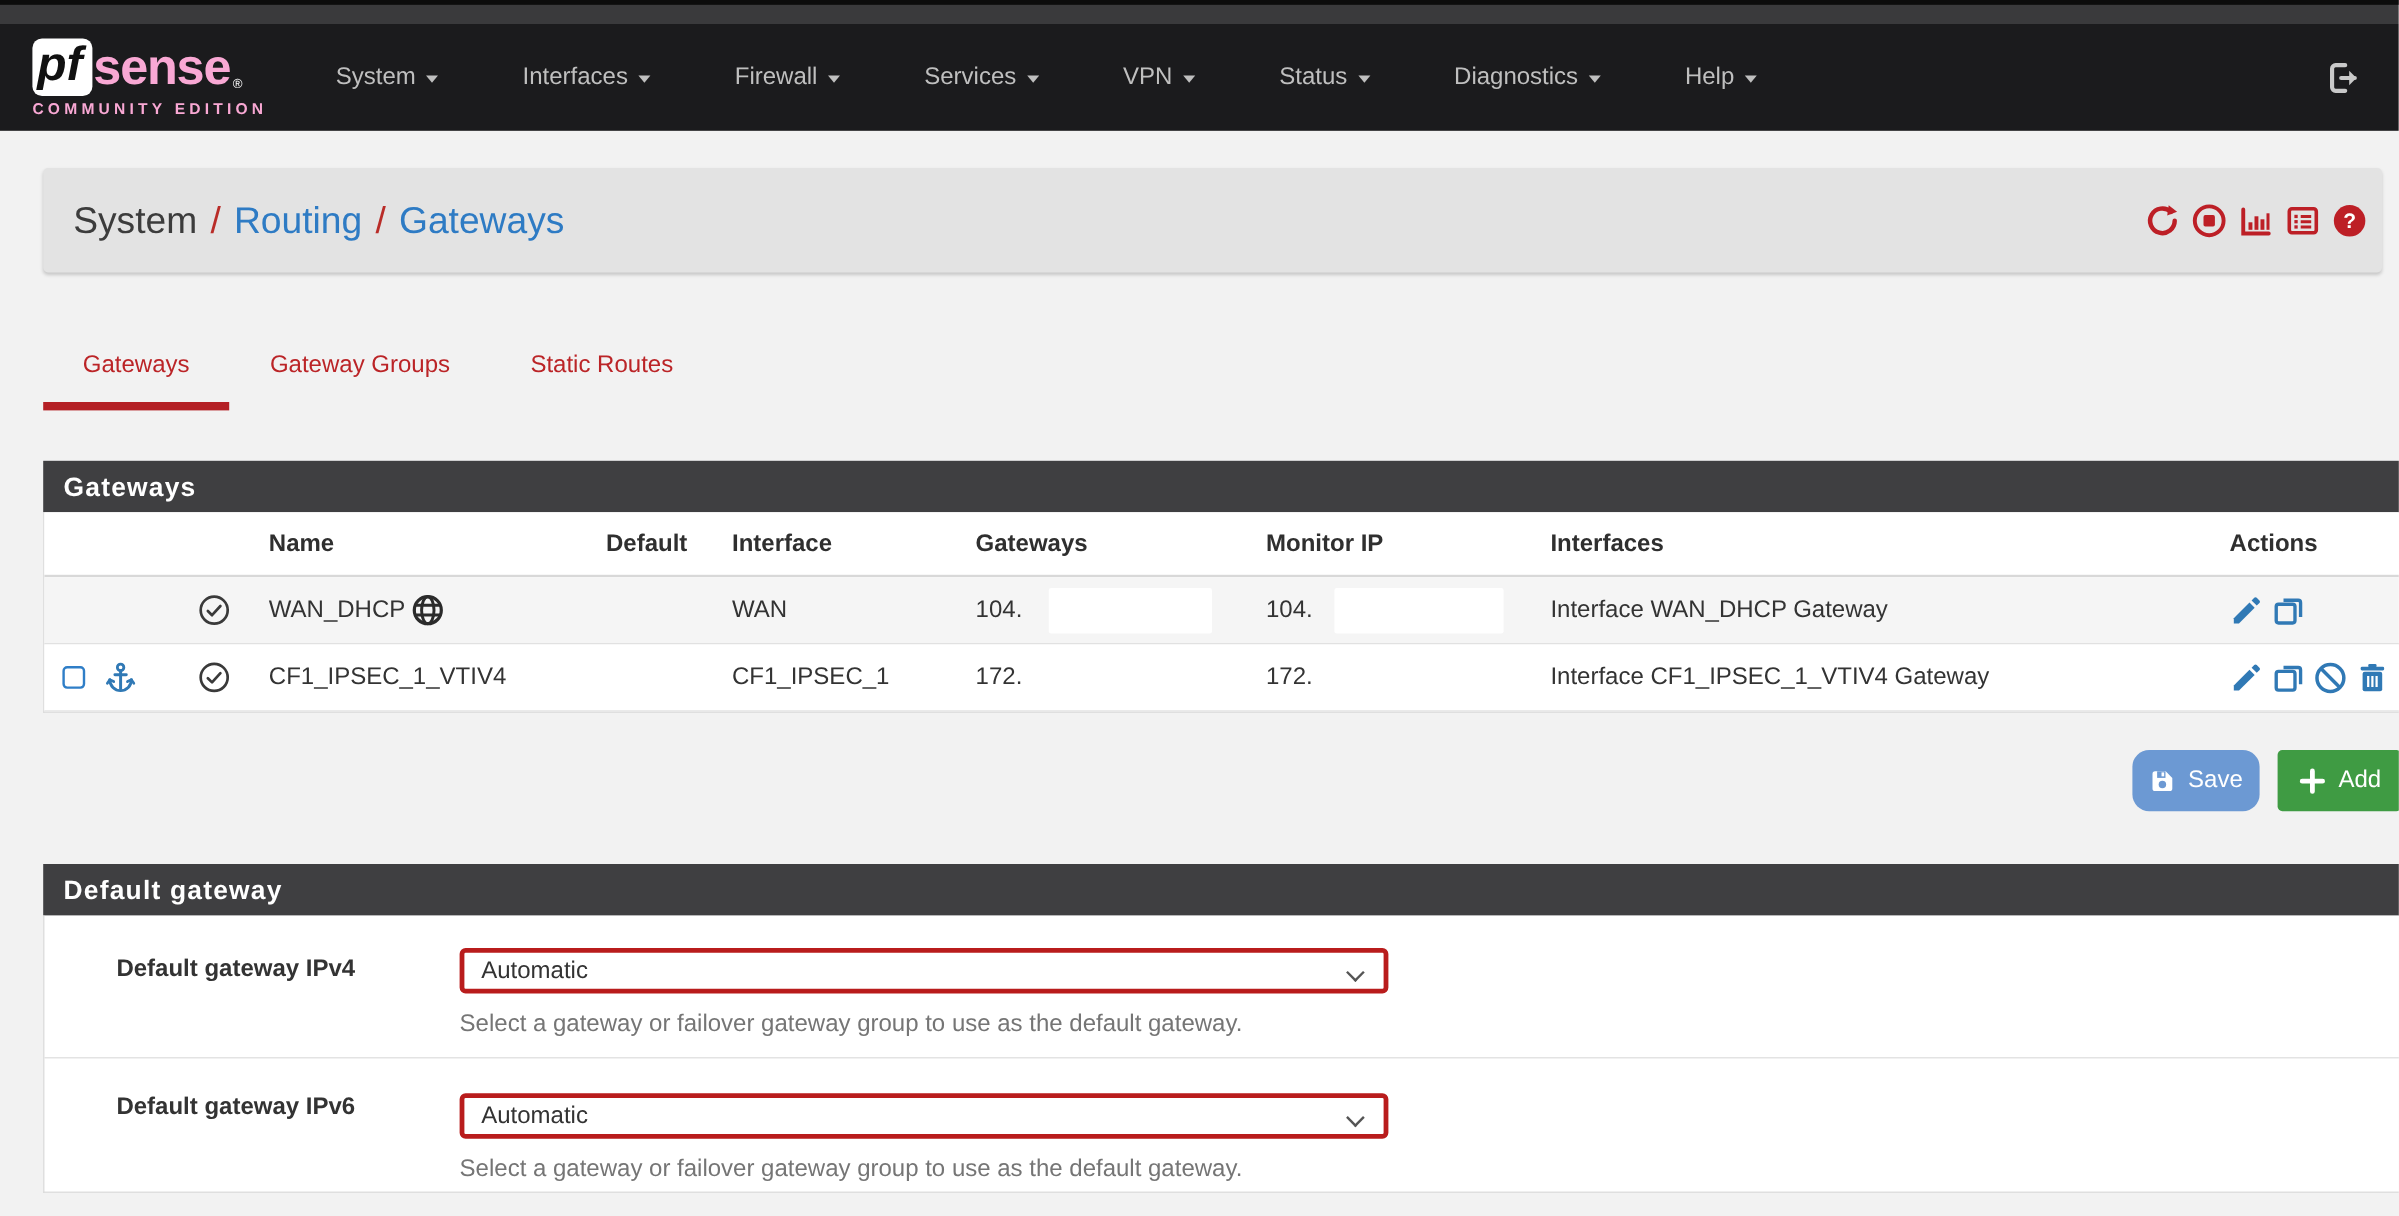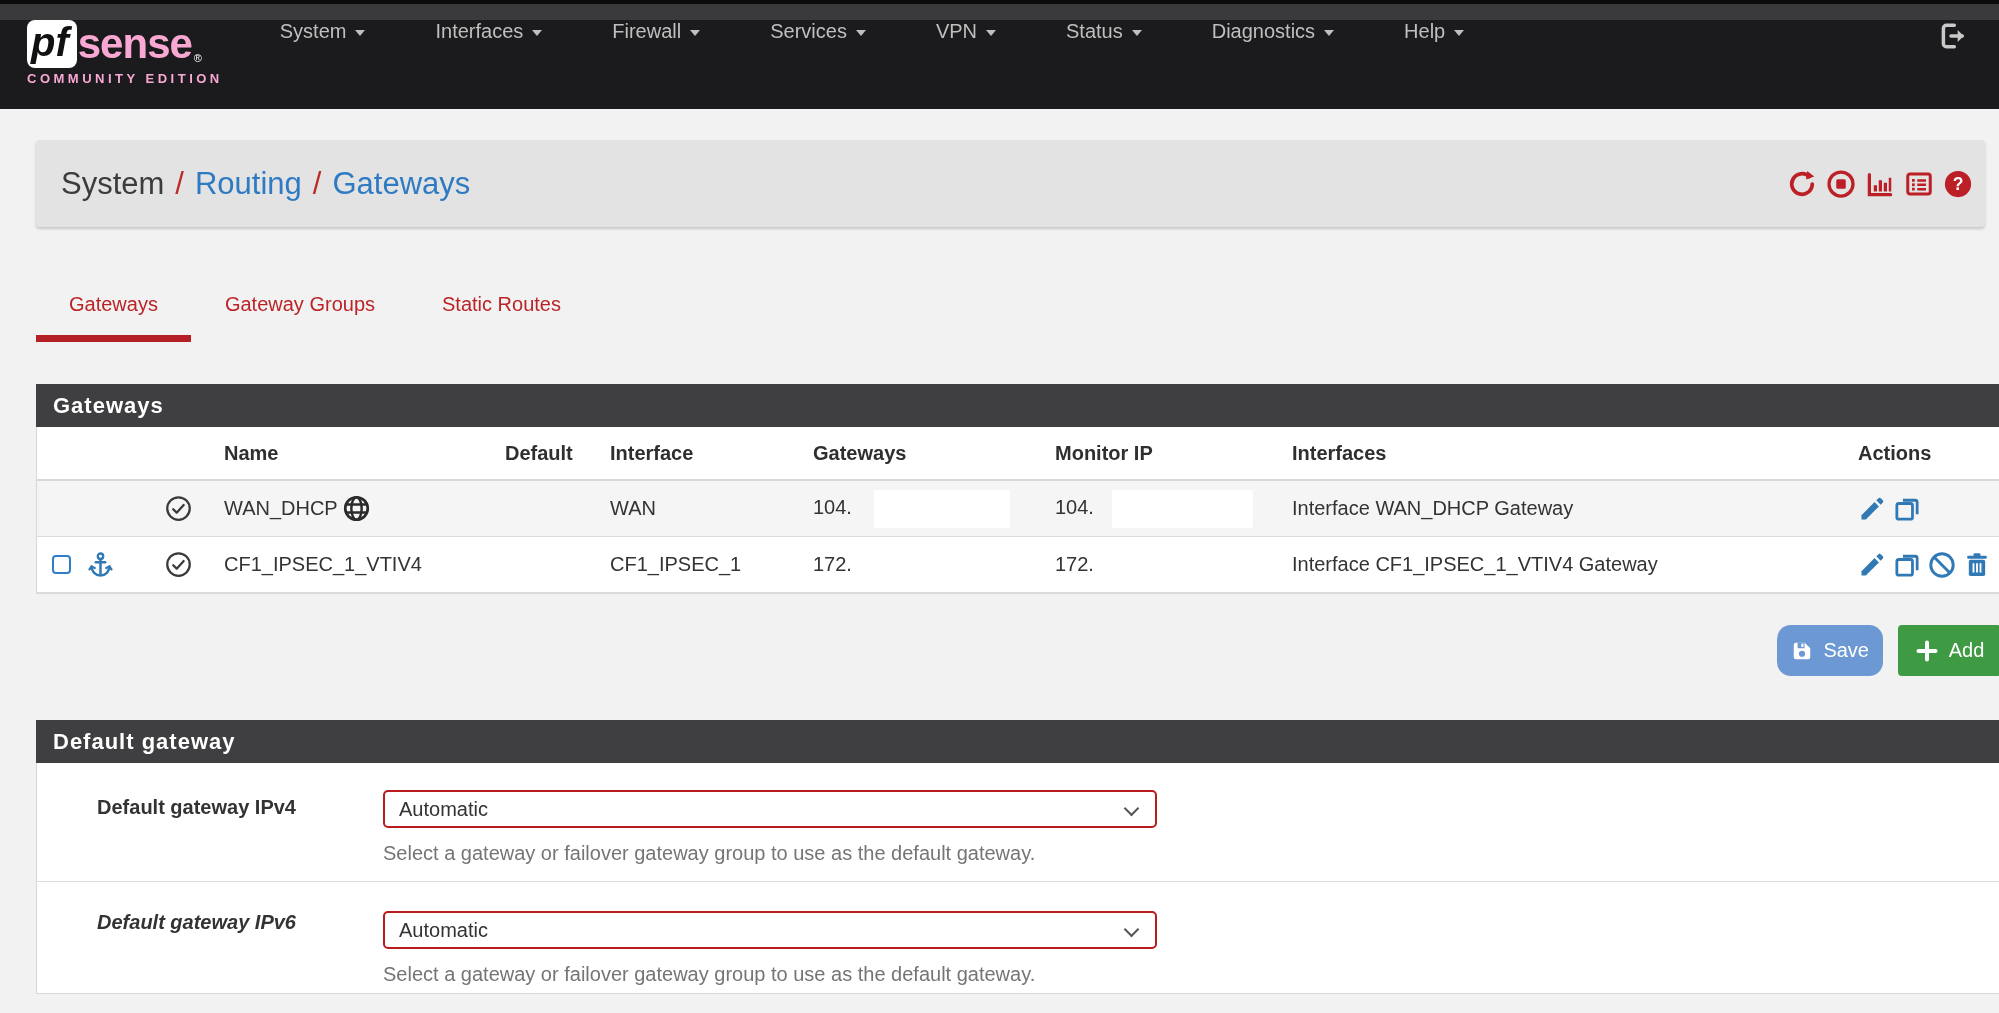--- a/index.html
+++ b/index.html
@@ -3,21 +3,21 @@
 <meta charset="utf-8">
 <style>
   * { margin:0; padding:0; box-sizing:border-box; }
   html,body { width:1999px; height:1013px; overflow:hidden; }
   body { font-family:"Liberation Sans", sans-serif; background:#f2f2f2; color:#333; }
 
   
   .top-strip { height:20px; background:#3a3a3c; border-top:4px solid #0c0c0c; }
 
   
-  .navbar { height:89px; background:#1b1b1d; display:flex; align-items:flex-start; padding:0 30px 0 27px; }
+  .navbar { height:89px; background:#1b1b1d; display:flex; align-items:center; padding:0 30px 0 27px; }
   .logo { display:flex; flex-direction:column; margin-right:22px; }
   .logo-word { display:flex; align-items:center; }
   .logo-pf { background:#fff; color:#111; font-weight:800; font-style:italic; font-size:40px;
              border-radius:8px; padding:0 8px 4px 4px; line-height:44px; }
   .logo-sense { color:#f9a8d4; font-weight:800; font-size:42px; letter-spacing:-1px; margin-left:1px; line-height:44px; }
   .logo-reg { color:#fff; font-size:11px; align-self:flex-end; margin:0 0 4px 2px; }
   .logo-sub { color:#f9a8d4; font-size:13px; font-weight:700; letter-spacing:3.5px; margin-top:3px; }
   .nav-items { display:flex; align-items:center; }
   .nav-item { color:#bfbfbf; font-size:20px; padding:0 35px; cursor:pointer; display:flex; align-items:center; white-space:nowrap; }
   .caret { width:0; height:0; border-left:5px solid transparent; border-right:5px solid transparent;
@@ -75,21 +75,21 @@
          gap:10px; cursor:pointer; padding:0 14px; }
   .btn-save { background:#6c99d3;border-radius:14px; }
   .btn-add { background:#3f9b43; }
 
   
   .form-row { display:grid; grid-template-columns:259px auto; border-bottom:1px solid #dcdcdc; }
   .form-row:last-child { border-bottom:none; }
   .fr-1 { height:119px; } .fr-2 { height:111px; }
   .form-label { text-align:right; font-weight:700; font-size:20px; color:#333; padding-top:33px; }
   .form-field { padding-left:87px; }
-  .select { margin-top:27px; width:774px; height:38px; border:2px solid #b91c1c; border-radius:5px; background:#fff;
+  .select { margin-top:27px; width:774px; height:38px; border:4px solid #b91c1c; border-radius:5px; background:#fff;
             font-size:20px; color:#333; display:flex; align-items:center; padding-left:14px; position:relative; cursor:pointer; }
   .select-chevron { position:absolute; right:18px; top:11px; width:11px; height:11px;
                     border-right:2.5px solid #555; border-bottom:2.5px solid #555; transform:rotate(45deg); }
   .help-text { margin-top:14px; font-size:20px; color:#757575; }
 
   svg { display:block; }
 </style>
 </head>
 <body>
 
@@ -345,21 +345,21 @@
         <div class="form-label">Default gateway IPv4</div>
         <div class="form-field">
           <div class="select">
             <span>Automatic</span>
             <span class="select-chevron"></span>
           </div>
           <div class="help-text">Select a gateway or failover gateway group to use as the default gateway.</div>
         </div>
       </div>
       <div class="form-row fr-2">
-        <div class="form-label" style="padding-top:29px;font-style:italic;">Default gateway IPv6</div>
+        <div class="form-label" style="padding-top:29px;">Default gateway IPv6</div>
         <div class="form-field">
           <div class="select" style="margin-top:29px;">
             <span>Automatic</span>
             <span class="select-chevron"></span>
           </div>
           <div class="help-text">Select a gateway or failover gateway group to use as the default gateway.</div>
         </div>
       </div>
     </div>
   </div>

